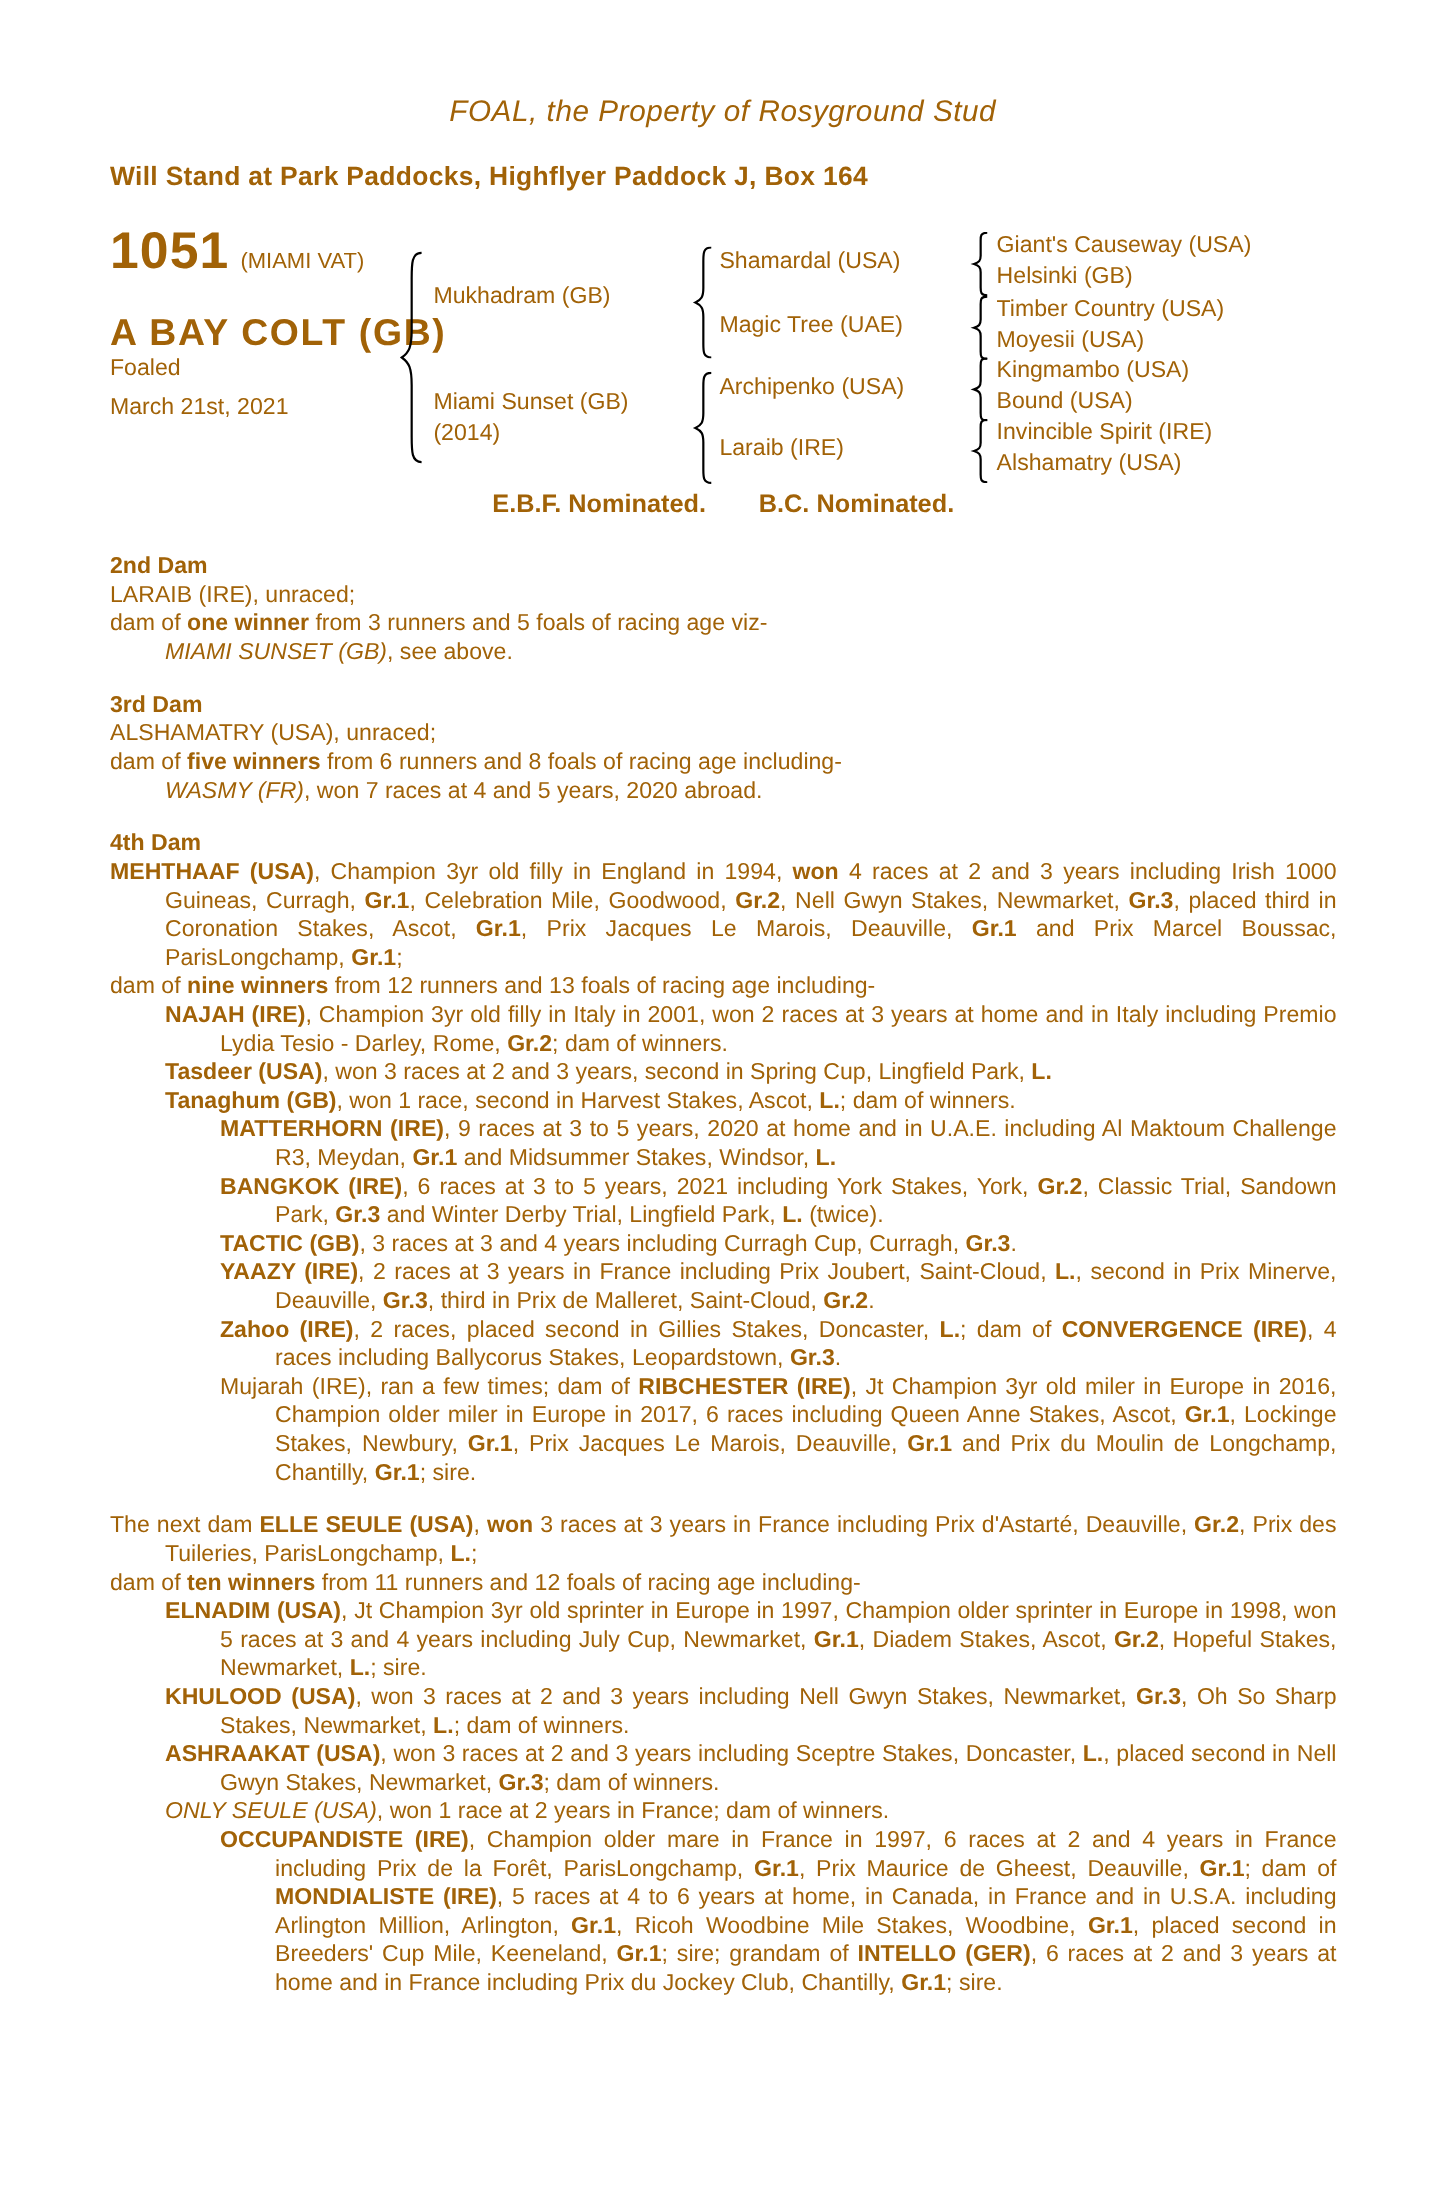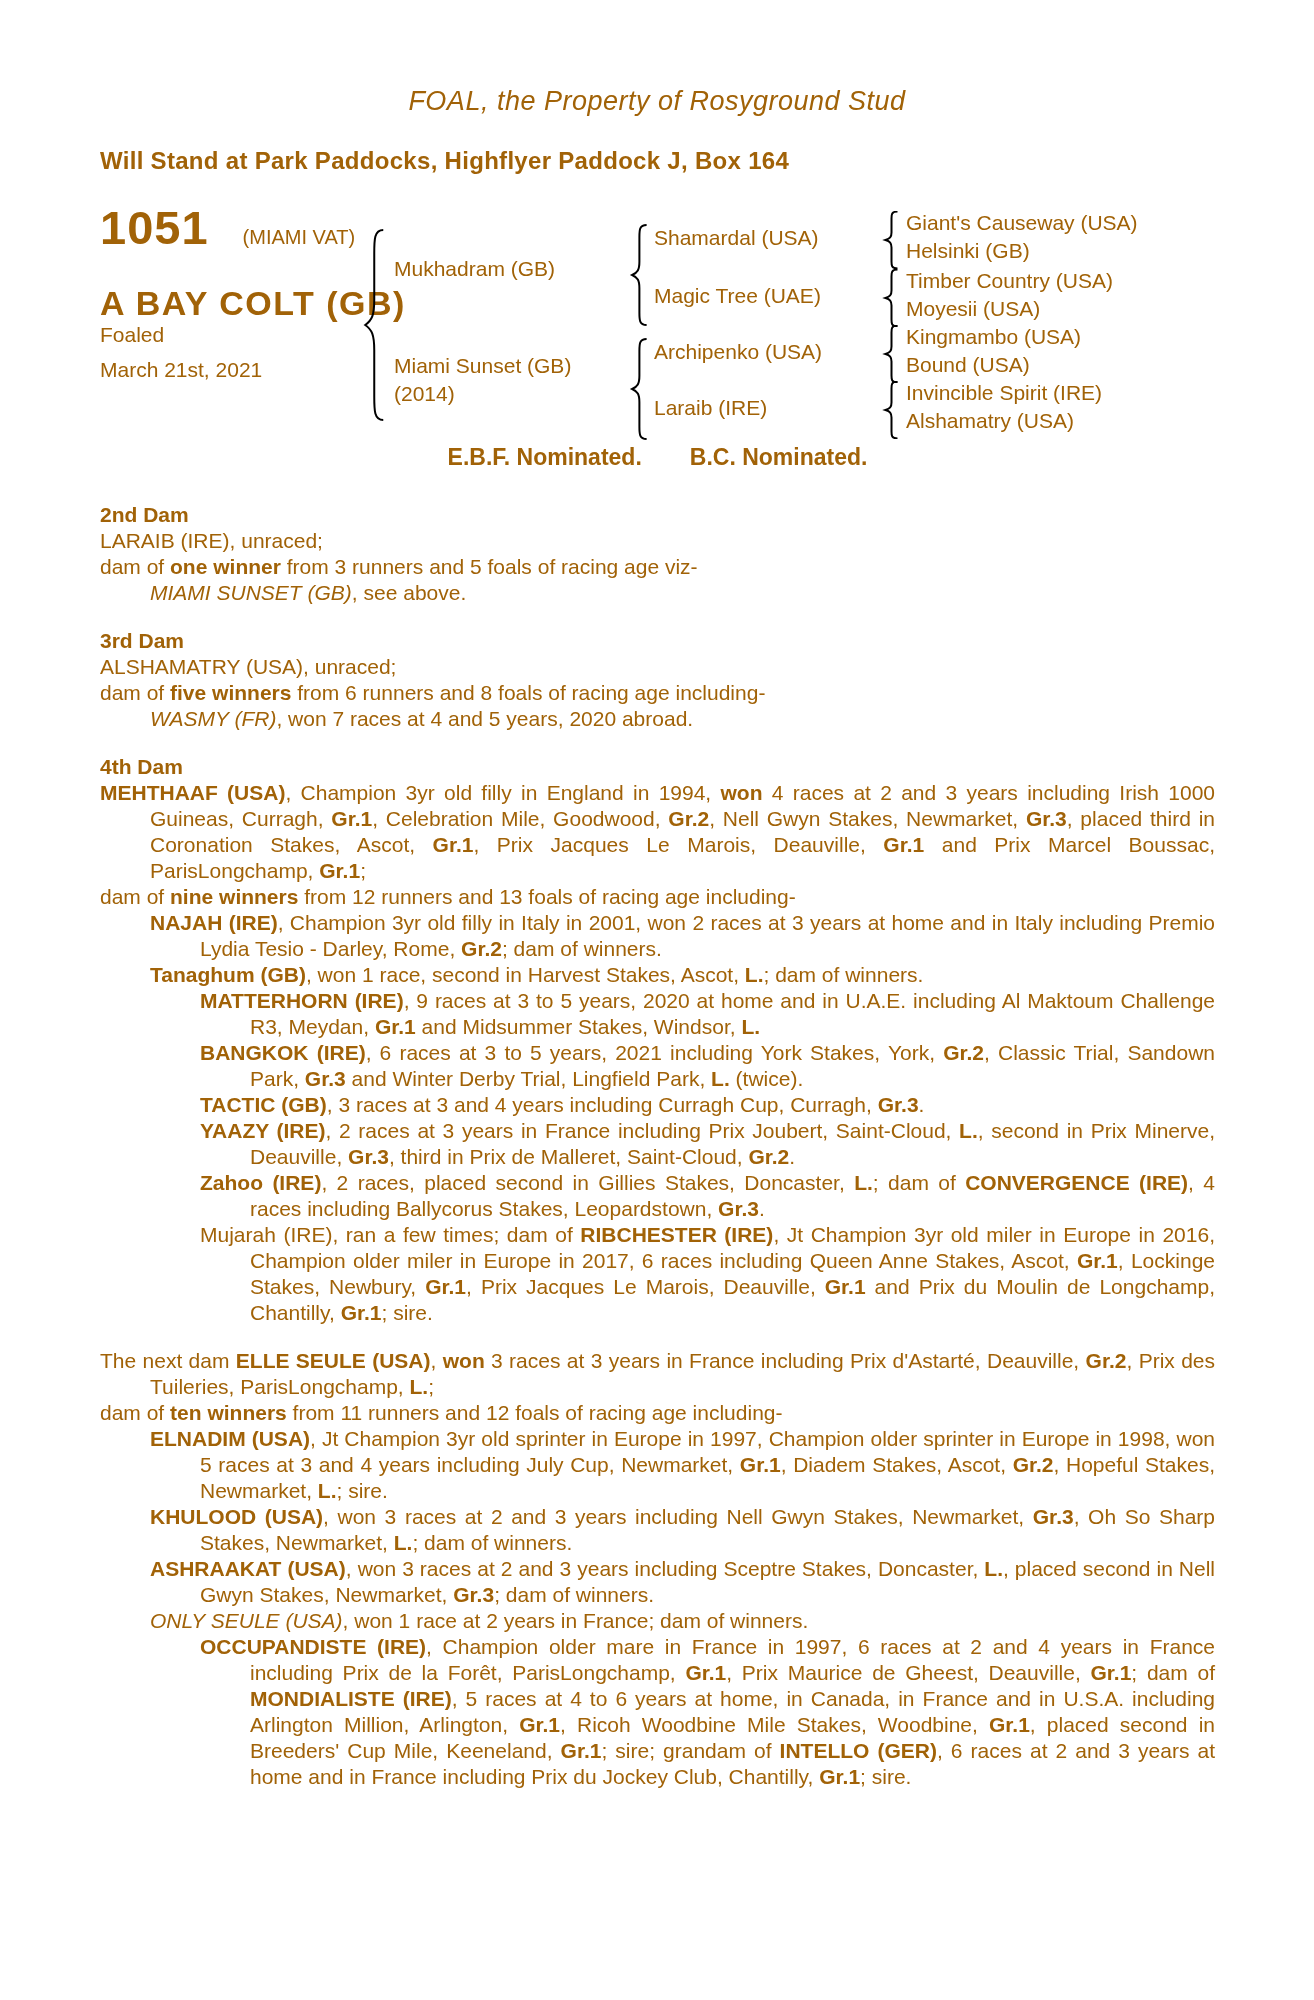--- a/index.html
+++ b/index.html
@@ -8,21 +8,21 @@
     font-family:"Liberation Sans","DejaVu Sans",sans-serif;overflow:hidden;
   }
   .title{
     position:absolute;top:86px;left:0;width:100%;text-align:center;
     font-style:italic;font-size:27px;letter-spacing:.5px;
   }
   .stand-line{position:absolute;top:147px;left:100px;font-weight:bold;font-size:24px;letter-spacing:.3px;}
 
   
   .ped{position:absolute;left:100px;top:204px;width:1160px;height:240px;font-size:21px;}
-  .lot-row{position:absolute;left:0;top:-4px;display:flex;align-items:baseline;gap:24px;}
+  .lot-row{position:absolute;left:0;top:-4px;display:flex;align-items:baseline;}
   .lot-number{font-size:47px;font-weight:bold;letter-spacing:1px;}
   .lot-vat{font-size:20px;margin-left:10px;}
   .colt-name{position:absolute;left:0;top:80px;font-weight:bold;font-size:34px;letter-spacing:1.5px;white-space:nowrap;}
   .foaled{position:absolute;left:0;top:119px;}
   .foal-date{position:absolute;left:0;top:154px;}
   .brace{position:absolute;}
   .brace svg{width:100%;height:100%;display:block;}
   .brace-main{left:260px;top:24px;width:30px;height:194px;}
   .brace-mid1{left:528px;top:20px;width:24px;height:102px;}
   .brace-mid2{left:528px;top:134px;width:24px;height:102px;}
@@ -153,20 +153,21 @@
         <h3 class="dam-heading">3rd Dam</h3>
         <p class="para indent0"><span>ALSHAMATRY (USA), unraced;</span></p>
         <p class="para indent0"><span>dam of </span><span class="b">five winners</span><span> from 6 runners and 8 foals of racing age including-</span></p>
         <p class="para indent1"><span class="i">WASMY (FR)</span><span>, won 7 races at 4 and 5 years, 2020 abroad.</span></p>
       </section>
       <section class="dam-section">
         <h3 class="dam-heading">4th Dam</h3>
         <p class="para indent0"><span class="b">MEHTHAAF (USA)</span><span>, Champion 3yr old filly in England in 1994, </span><span class="b">won</span><span> 4 races at 2 and 3 years including Irish 1000 Guineas, Curragh, </span><span class="b">Gr.1</span><span>, Celebration Mile, Goodwood, </span><span class="b">Gr.2</span><span>, Nell Gwyn Stakes, Newmarket, </span><span class="b">Gr.3</span><span>, placed third in Coronation Stakes, Ascot, </span><span class="b">Gr.1</span><span>, Prix Jacques Le Marois, Deauville, </span><span class="b">Gr.1</span><span> and Prix Marcel Boussac, ParisLongchamp, </span><span class="b">Gr.1</span><span>;</span></p>
         <p class="para indent0"><span>dam of </span><span class="b">nine winners</span><span> from 12 runners and 13 foals of racing age including-</span></p>
         <p class="para indent1"><span class="b">NAJAH (IRE)</span><span>, Champion 3yr old filly in Italy in 2001, won 2 races at 3 years at home and in Italy including Premio Lydia Tesio - Darley, Rome, </span><span class="b">Gr.2</span><span>; dam of winners.</span></p>
+        <p class="para indent1"><span class="b">Tasdeer (USA)</span><span>, won 3 races at 2 and 3 years, second in Spring Cup, Lingfield Park, </span><span class="b">L.</span></p>
         <p class="para indent1"><span class="b">Tanaghum (GB)</span><span>, won 1 race, second in Harvest Stakes, Ascot, </span><span class="b">L.</span><span>; dam of winners.</span></p>
         <p class="para indent2"><span class="b">MATTERHORN (IRE)</span><span>, 9 races at 3 to 5 years, 2020 at home and in U.A.E. including Al Maktoum Challenge R3, Meydan, </span><span class="b">Gr.1</span><span> and Midsummer Stakes, Windsor, </span><span class="b">L.</span></p>
         <p class="para indent2"><span class="b">BANGKOK (IRE)</span><span>, 6 races at 3 to 5 years, 2021 including York Stakes, York, </span><span class="b">Gr.2</span><span>, Classic Trial, Sandown Park, </span><span class="b">Gr.3</span><span> and Winter Derby Trial, Lingfield Park, </span><span class="b">L.</span><span> (twice).</span></p>
         <p class="para indent2"><span class="b">TACTIC (GB)</span><span>, 3 races at 3 and 4 years including Curragh Cup, Curragh, </span><span class="b">Gr.3</span><span>.</span></p>
         <p class="para indent2"><span class="b">YAAZY (IRE)</span><span>, 2 races at 3 years in France including Prix Joubert, Saint-Cloud, </span><span class="b">L.</span><span>, second in Prix Minerve, Deauville, </span><span class="b">Gr.3</span><span>, third in Prix de Malleret, Saint-Cloud, </span><span class="b">Gr.2</span><span>.</span></p>
         <p class="para indent2"><span class="b">Zahoo (IRE)</span><span>, 2 races, placed second in Gillies Stakes, Doncaster, </span><span class="b">L.</span><span>; dam of </span><span class="b">CONVERGENCE (IRE)</span><span>, 4 races including Ballycorus Stakes, Leopardstown, </span><span class="b">Gr.3</span><span>.</span></p>
         <p class="para indent2"><span>Mujarah (IRE), ran a few times; dam of </span><span class="b">RIBCHESTER (IRE)</span><span>, Jt Champion 3yr old miler in Europe in 2016, Champion older miler in Europe in 2017, 6 races including Queen Anne Stakes, Ascot, </span><span class="b">Gr.1</span><span>, Lockinge Stakes, Newbury, </span><span class="b">Gr.1</span><span>, Prix Jacques Le Marois, Deauville, </span><span class="b">Gr.1</span><span> and Prix du Moulin de Longchamp, Chantilly, </span><span class="b">Gr.1</span><span>; sire.</span></p>
       </section>
       <section class="dam-section">
         <p class="para indent0"><span>The next dam </span><span class="b">ELLE SEULE (USA)</span><span>, </span><span class="b">won</span><span> 3 races at 3 years in France including Prix d'Astarté, Deauville, </span><span class="b">Gr.2</span><span>, Prix des Tuileries, ParisLongchamp, </span><span class="b">L.</span><span>;</span></p>

